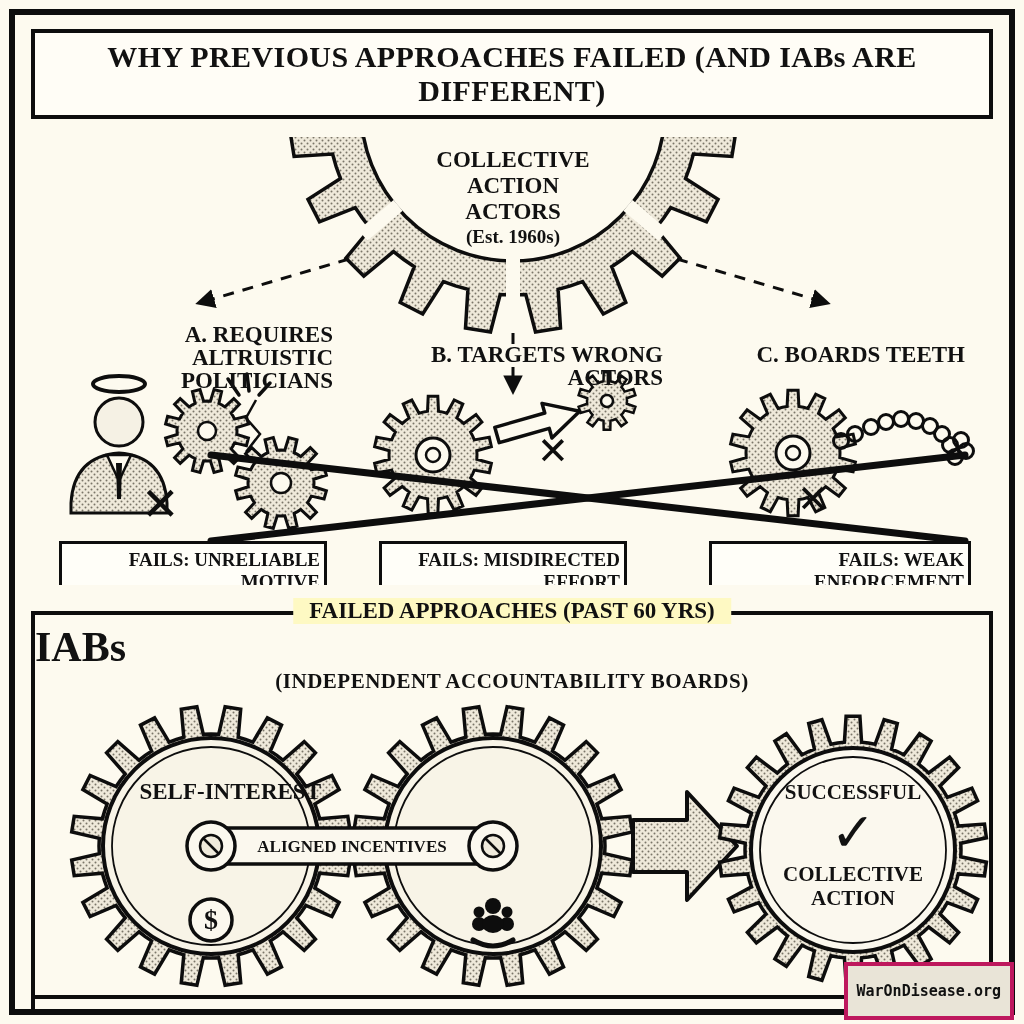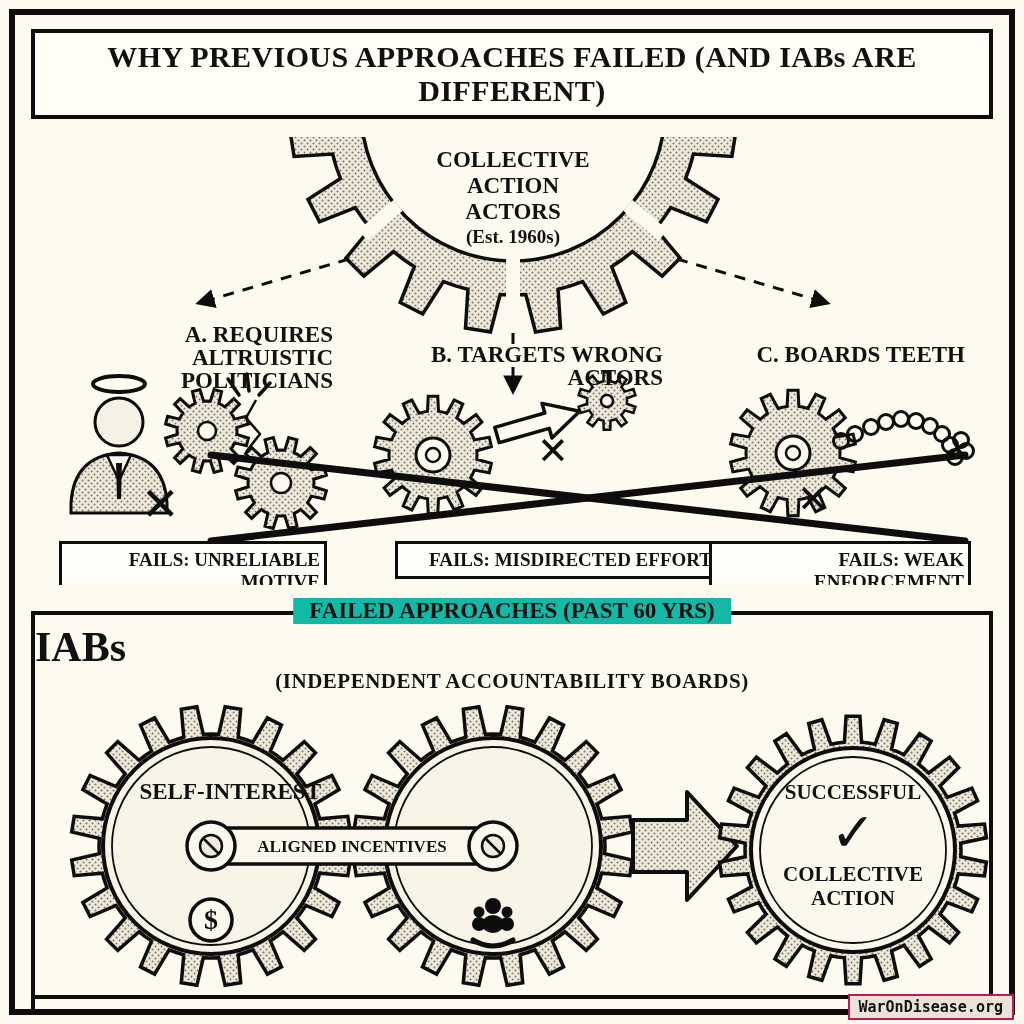--- a/index.html
+++ b/index.html
@@ -14,33 +14,33 @@
   .upper{position:relative;height:448px;overflow:hidden}
   .upper svg{position:absolute;left:0;top:0}
 
   .lbl{position:absolute;text-align:right;font-weight:700;line-height:23px;font-size:23px}
   .collective-text{position:absolute;left:388px;top:10px;width:220px;text-align:center;font-weight:700;font-size:23px;line-height:26px}
   .collective-text .est{font-size:19px;line-height:24px}
   .cross{position:absolute;font-family:"DejaVu Sans",sans-serif;font-weight:700;color:#0d0d0d}
   .fail-box{position:absolute;border:3px solid #0d0d0d;background:#fffef8;text-align:right;font-weight:700;font-size:19px;padding:5px 4px;line-height:22px}
 
   .section-box{position:relative;margin:26px 16px 0;height:436px;border:4px solid #0d0d0d;background:#fdfaef}
-  .legend{position:absolute;top:-17px;left:50%;transform:translateX(-50%);background:#14b8a6;padding:0 16px;font-size:23px;font-weight:700;white-space:nowrap}
+  .legend{position:absolute;top:-17px;left:50%;transform:translateX(-50%);background:#fef9c3;padding:0 16px;font-size:23px;font-weight:700;white-space:nowrap}
   .iab-heading{margin-top:10px;font-size:42px;line-height:44px;font-weight:700}
   .iab-sub{text-align:center;font-size:21px;line-height:25px;font-weight:700;letter-spacing:.5px}
   .gear-area{position:relative;height:305px}
   .gear-area svg{position:absolute;left:0;top:0}
   .bottom-strip{position:absolute;left:0;right:0;bottom:0;height:48px;border-top:4px solid #0d0d0d;text-align:center;font-size:26px;font-weight:700;line-height:44px;background:#fdfaef;letter-spacing:.4px}
 
   .bar-label{position:absolute;left:200px;top:139px;width:234px;text-align:center;font-size:17px;line-height:27px;font-weight:700}
   .dollar{position:absolute;left:158px;top:207px;width:36px;height:38px;text-align:center;font-size:28px;line-height:38px;font-weight:700}
   .success-text{position:absolute;left:708px;top:86px;width:220px;text-align:center;font-weight:700;font-size:21px;line-height:24px}
   .success-text .check{font-family:"DejaVu Sans",sans-serif;font-size:54px;line-height:58px}
 
-  .watermark{position:absolute;right:10px;bottom:4px;background:#e9e4d7;border:2px solid #be185d;padding:2px 9px;font-family:"DejaVu Sans Mono",monospace;font-size:15px;font-weight:700;z-index:6}
+  .watermark{position:absolute;right:10px;bottom:4px;background:#e9e4d7;border:4px solid #be185d;padding:16px 9px;font-family:"DejaVu Sans Mono",monospace;font-size:15px;font-weight:700;z-index:6}
 </style>
 </head>
 <body>
 
 <svg width="0" height="0" style="position:absolute" aria-hidden="true">
   <defs>
     <pattern id="dots" width="6" height="6" patternUnits="userSpaceOnUse">
       <rect width="6" height="6" fill="#efe9da"></rect>
       <circle cx="1.5" cy="1.5" r="1" fill="#7a7568"></circle>
       <circle cx="4.5" cy="4.5" r="1" fill="#7a7568"></circle>
@@ -147,21 +147,21 @@
         <div>POLITICIANS</div>
       </div>
       <div class="lbl" style="left:348px;top:206px;width:300px">B. TARGETS WRONG ACTORS</div>
       <div class="lbl" style="left:694px;top:206px;width:256px">C. BOARDS TEETH</div>
 
       <div class="cross" style="left:126px;top:340px;font-size:46px">✕</div>
       <div class="cross" style="left:522px;top:292px;font-size:38px">✕</div>
       <div class="cross" style="left:782px;top:340px;font-size:38px">✕</div>
 
       <div class="fail-box" style="left:44px;top:404px;width:268px">FAILS: UNRELIABLE MOTIVE</div>
-      <div class="fail-box" style="left:380px;top:404px;width:324px">FAILS: MISDIRECTED EFFORT</div>
+      <div class="fail-box" style="left:364px;top:404px;width:248px">FAILS: MISDIRECTED EFFORT</div>
       <div class="fail-box" style="left:694px;top:404px;width:262px">FAILS: WEAK ENFORCEMENT</div>
     </div>
 
     <div class="section-box">
       <div class="legend">FAILED APPROACHES (PAST 60 YRS)</div>
       <div class="iab-heading">IABs</div>
       <div class="iab-sub">(INDEPENDENT ACCOUNTABILITY BOARDS)</div>
 
       <div class="gear-area">
         <svg width="956" height="305" viewBox="0 0 956 305">

